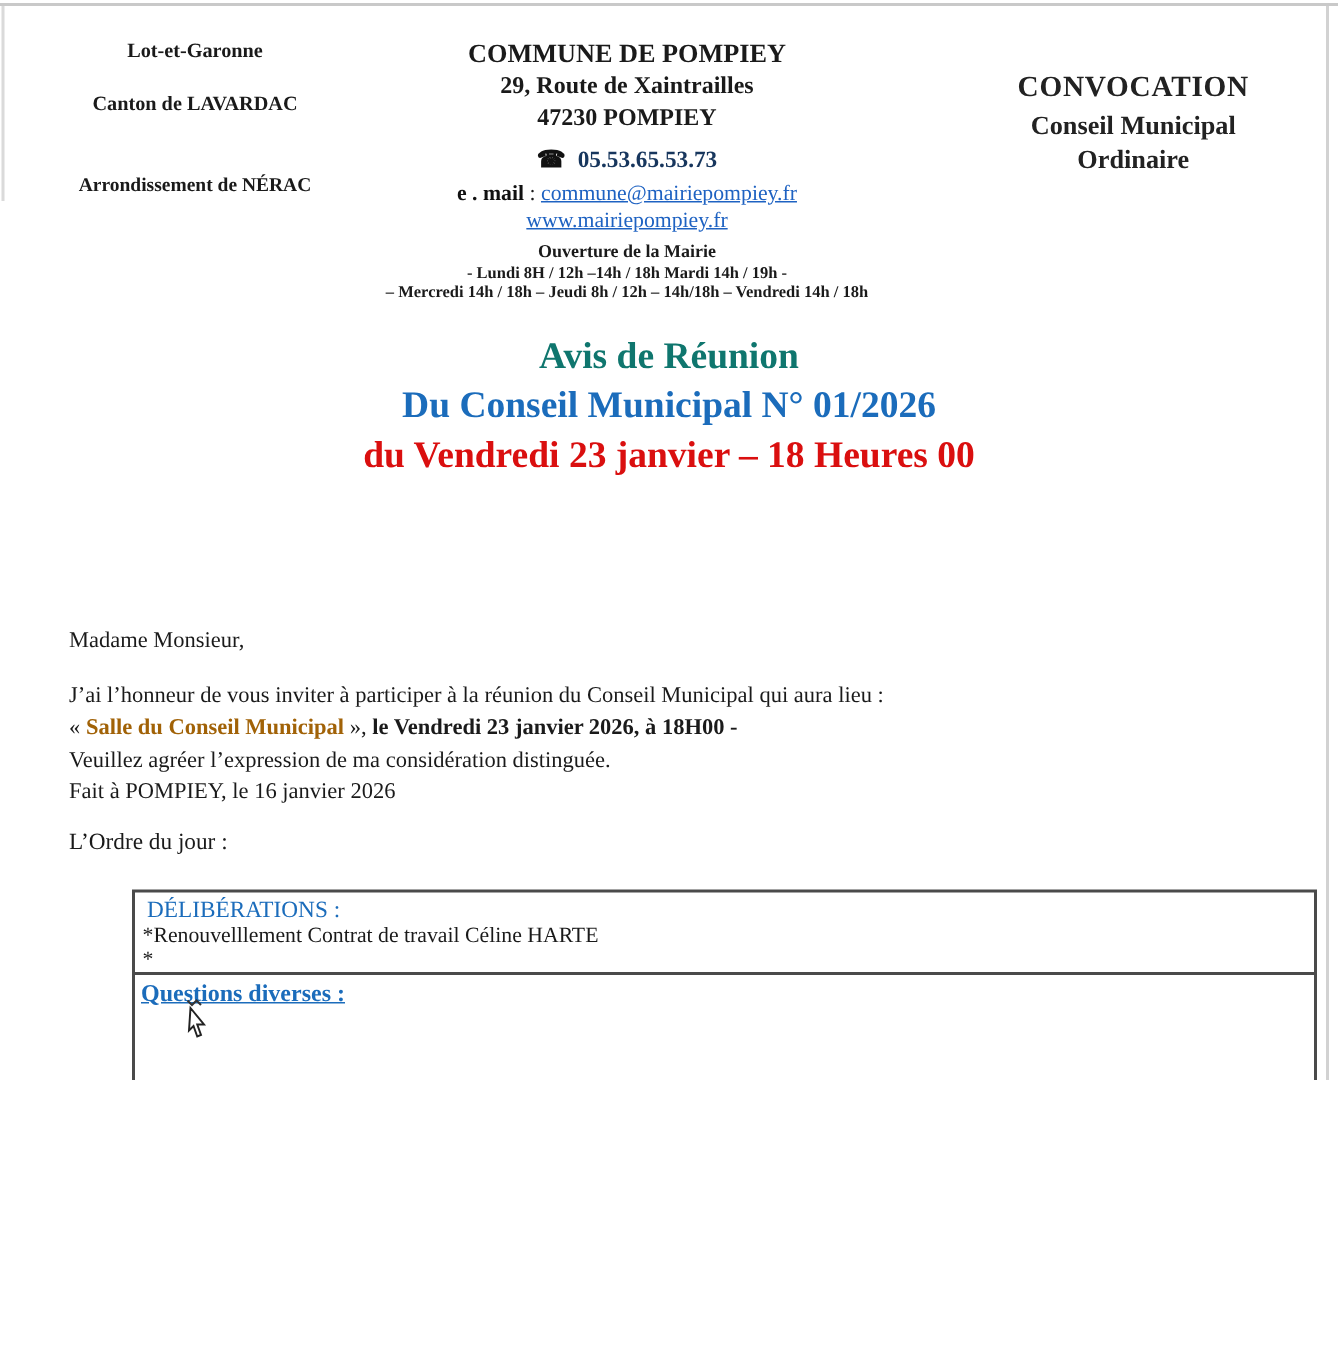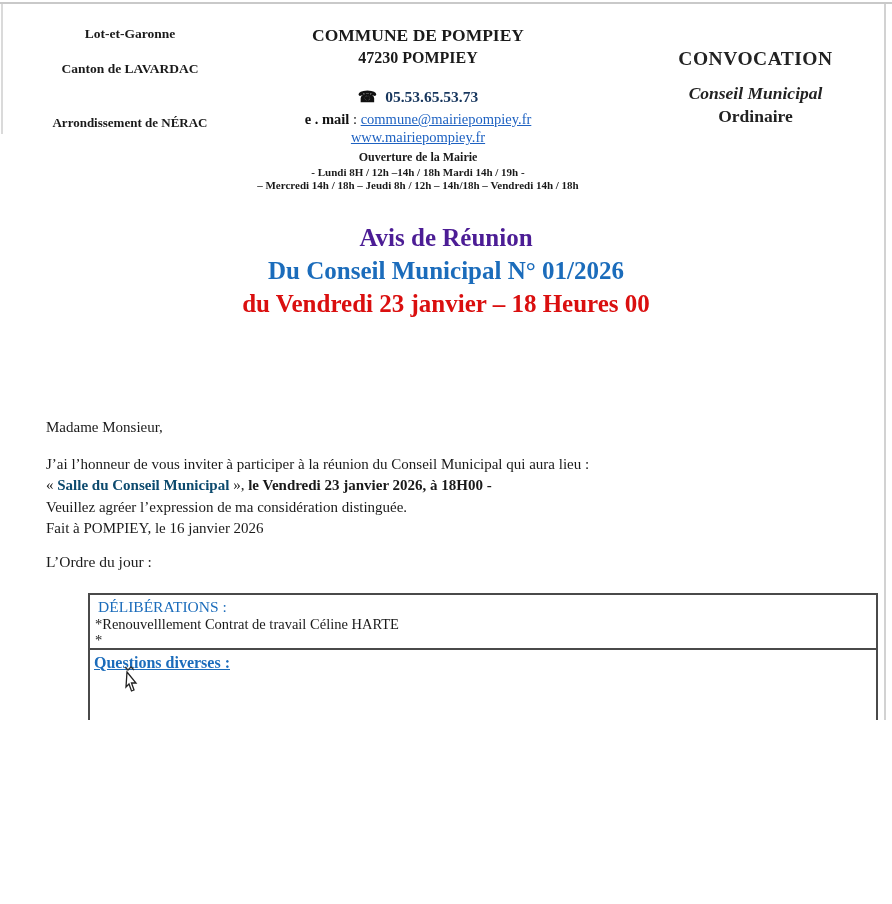--- a/index.html
+++ b/index.html
@@ -17,32 +17,32 @@
 
   .hdr-left{position:absolute;left:40px;top:26px;width:180px;text-align:center;font-weight:bold;}
   .hdr-left .l1{font-size:13.5px;}
   .hdr-left .l2{font-size:13.5px;margin-top:19px;}
   .hdr-left .l3{font-size:13px;margin-top:38px;}
 
   .hdr-center{position:absolute;left:218px;top:25px;width:400px;text-align:center;}
   .hdr-center .commune{font-size:17.5px;font-weight:bold;}
   .hdr-center .addr{font-size:16px;font-weight:bold;margin-top:3px;}
   .hdr-center .city{font-size:16px;font-weight:bold;margin-top:3px;}
-  .hdr-center .phone{font-size:15.5px;font-weight:bold;margin-top:21px;color:#17365d;}
+  .hdr-center .phone{font-size:15.5px;font-weight:bold;margin-top:9px;color:#17365d;}
   .hdr-center .phone .glyph{color:#111;margin-right:8px;}
   .hdr-center .emailline{font-size:14.5px;margin-top:5px;}
   .emailline .elabel{font-weight:bold;color:#111;}
   a.bluelink{color:#1e62c2;text-decoration:underline;cursor:pointer;}
   .hdr-center .site{font-size:14.5px;margin-top:1px;}
   .hdr-center .hours-title{font-size:12px;font-weight:bold;margin-top:4px;}
   .hdr-center .hours{font-size:11px;font-weight:bold;margin-top:1px;white-space:nowrap;}
 
   .hdr-right{position:absolute;left:648px;top:48px;width:215px;text-align:center;font-weight:bold;color:#222;}
   .hdr-right .c1{font-size:19.5px;letter-spacing:.5px;}
-  .hdr-right .c2{font-size:17.5px;margin-top:13px;font-style:italic;}
+  .hdr-right .c2{font-size:17.5px;margin-top:3px;}
   .hdr-right .c3{font-size:17.5px;margin-top:2px;}
 
   .title-block{position:absolute;left:0;top:221px;width:892px;text-align:center;font-weight:bold;}
   .title-block .t1,.title-block .t2{font-size:25px;line-height:33px;}
   .title-block .t3{font-size:25px;line-height:33px;}
 
   .body-block{position:absolute;left:46px;top:417px;width:640px;font-size:15px;line-height:21.5px;}
   .body-block .gap{height:15px;}
   .place-red{font-weight:bold;}
   .bold{font-weight:bold;}
@@ -77,20 +77,21 @@
   <div class="scan-edge-left"></div>
 
   <div class="hdr-left">
     <div class="l1">Lot-et-Garonne</div>
     <div class="l2">Canton de LAVARDAC</div>
     <div class="l3">Arrondissement de NÉRAC</div>
   </div>
 
   <div class="hdr-center">
     <div class="commune">COMMUNE DE POMPIEY</div>
+    <div class="addr">29, Route de Xaintrailles</div>
     <div class="city">47230 POMPIEY</div>
     <div class="phone">
       <span class="glyph">☎</span><span>05.53.65.53.73</span>
     </div>
     <div class="emailline">
       <span class="elabel">e . mail</span><span> : </span><a class="bluelink">commune@mairiepompiey.fr</a>
     </div>
     <div class="site">
       <a class="bluelink">www.mairiepompiey.fr</a>
     </div>
@@ -99,31 +100,31 @@
     <div class="hours">– Mercredi 14h / 18h – Jeudi 8h / 12h – 14h/18h – Vendredi 14h / 18h</div>
   </div>
 
   <div class="hdr-right">
     <div class="c1">CONVOCATION</div>
     <div class="c2">Conseil Municipal</div>
     <div class="c3">Ordinaire</div>
   </div>
 
   <div class="title-block">
-    <div class="t1" style="color:#4c1d95;">Avis de Réunion</div>
+    <div class="t1" style="color:#0f766e;">Avis de Réunion</div>
     <div class="t2" style="color:#1b6cbb;">Du Conseil Municipal N° 01/2026</div>
     <div class="t3" style="color:#da0f0f;">du Vendredi 23 janvier – 18 Heures 00</div>
   </div>
 
   <div class="body-block">
     <div>Madame Monsieur,</div>
     <div class="gap"></div>
     <div>J’ai l’honneur de vous inviter à participer à la réunion du Conseil Municipal qui aura lieu :</div>
     <div>
-      <span>« </span><span class="place-red" style="color:#0c4a6e;">Salle du Conseil Municipal</span><span> »,</span><span class="bold"> le Vendredi 23 janvier 2026, à 18H00 -</span>
+      <span>« </span><span class="place-red" style="color:#a16207;">Salle du Conseil Municipal</span><span> »,</span><span class="bold"> le Vendredi 23 janvier 2026, à 18H00 -</span>
     </div>
     <div>Veuillez agréer l’expression de ma considération distinguée.</div>
     <div>Fait à POMPIEY, le 16 janvier 2026</div>
   </div>
 
   <div class="ordre">L’Ordre du jour :</div>
 
   <div class="agenda-box">
     <div class="agenda-row1">
       <div class="delib" style="color:#1b6cbb;">DÉLIBÉRATIONS :</div>

